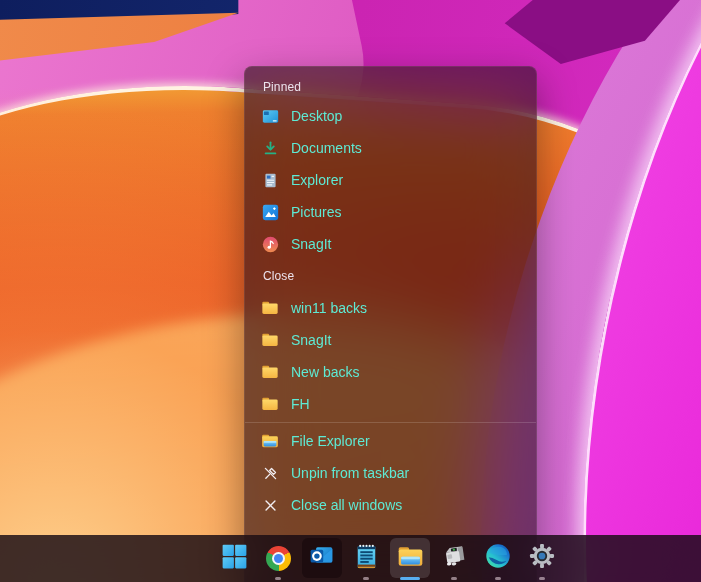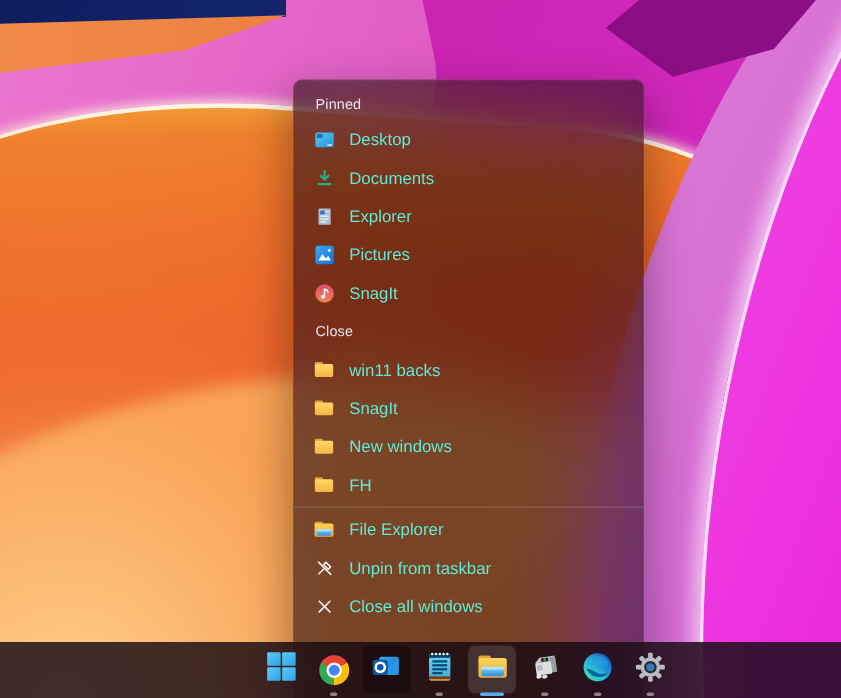--- a/index.html
+++ b/index.html
@@ -204,21 +204,21 @@
     <span class="jl-text">SnagIt</span>
   </div>
 
   <div class="jl-item">
     <span class="jl-icon">
       <svg width="18" height="18" viewBox="0 0 16 16">
         <rect x="1.2" y="2.4" width="6" height="3.4" rx="1" fill="#e2a133"></rect>
         <rect x="1.2" y="3.9" width="13.6" height="9.5" rx="1.3" fill="url(#gFold)"></rect>
       </svg>
     </span>
-    <span class="jl-text">New windows</span>
+    <span class="jl-text">New backs</span>
   </div>
 
   <div class="jl-item">
     <span class="jl-icon">
       <svg width="18" height="18" viewBox="0 0 16 16">
         <rect x="1.2" y="2.4" width="6" height="3.4" rx="1" fill="#e2a133"></rect>
         <rect x="1.2" y="3.9" width="13.6" height="9.5" rx="1.3" fill="url(#gFold)"></rect>
       </svg>
     </span>
     <span class="jl-text">FH</span>

